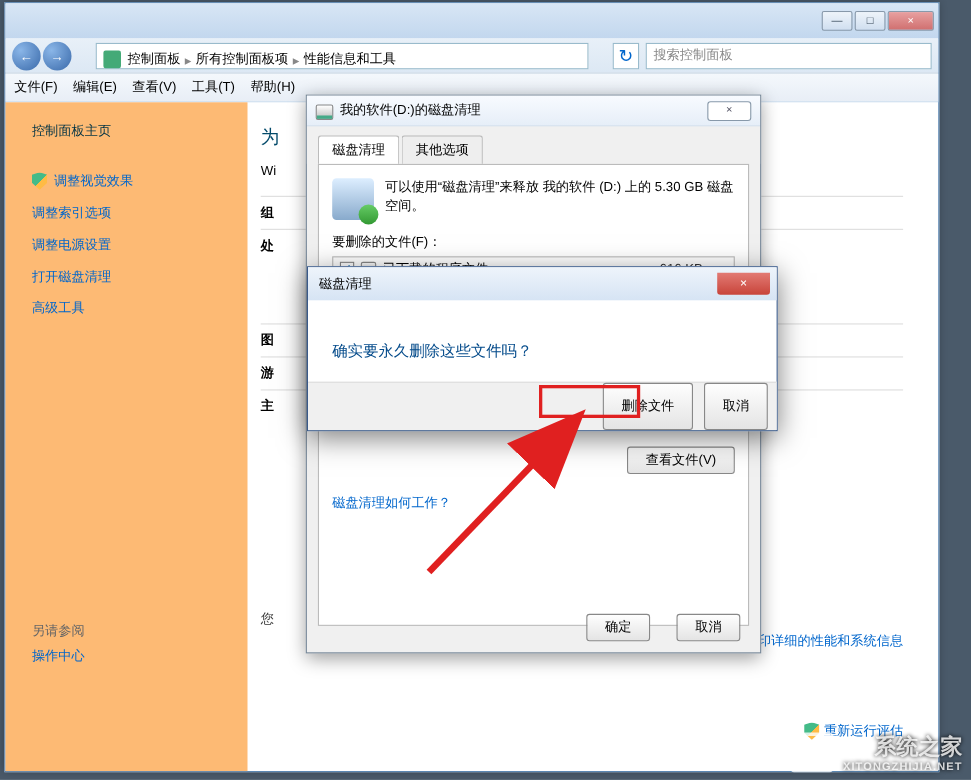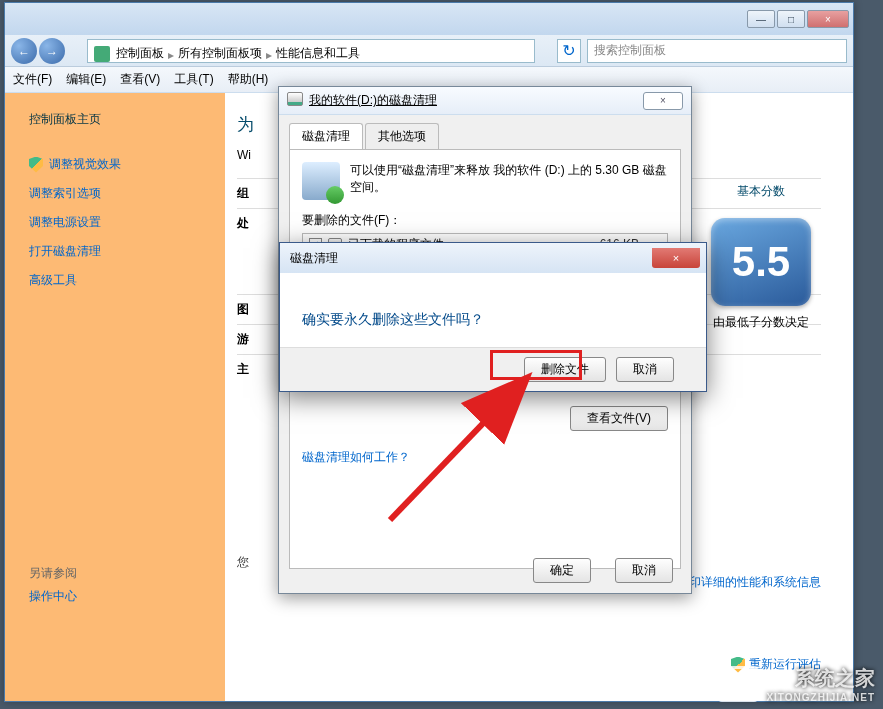--- a/index.html
+++ b/index.html
@@ -90,21 +90,21 @@
     
     .dialog-cleanup {
       position: absolute; left: 278px; top: 86px; width: 414px; height: 508px;
       background: #f0f0f0; border: 1px solid #789; box-shadow: 0 4px 16px rgba(0,0,0,.4);
     }
     .dlg-title {
       height: 28px; background: linear-gradient(#f8fbff, #e6eef8);
       display: flex; align-items: center; padding: 0 8px; font-size: 12px;
       justify-content: space-between; border-bottom: 1px solid #cde;
     }
-    .dlg-title-left { display: flex; align-items: flex-start; gap: 6px; text-decoration: underline; }
+    .dlg-title-left { display: flex; align-items: flex-end; gap: 6px; }
     .disk-icon { width: 16px; height: 14px; background: linear-gradient(#fff, #bbb);
       border-radius: 2px; border: 1px solid #888; position: relative; }
     .disk-icon::after { content: ''; position: absolute; bottom: 0; left: 0; right: 0; height: 3px; background: #4a8; }
     .dlg-close {
       width: 40px; height: 18px; background: #fff; border: 1px solid #89a;
       border-radius: 3px; display: flex; align-items: center; justify-content: center;
       font-size: 10px; color: #556;
     }
     .tabs {
       display: flex; padding: 8px 10px 0; background: #f0f0f0;
@@ -160,21 +160,21 @@
     .conf-close {
       width: 48px; height: 20px; background: linear-gradient(#e27a74, #c8443a);
       border-radius: 0 0 3px 3px; display: flex; align-items: center; justify-content: center;
       color: #fff; font-size: 11px; margin-right: 6px;
     }
     .conf-body { padding: 18px 22px; margin-top: 20px; }
     .conf-msg { color: #034a8a; font-size: 14px; }
     .conf-footer {
       position: absolute; bottom: 0; left: 0; right: 0; height: 44px;
       background: #f0f0f0; border-top: 1px solid #ddd;
-      display: flex; align-items: center; justify-content: flex-end; gap: 10px; padding: 0 32px;
+      display: flex; justify-content: flex-end; gap: 10px; padding: 0 8px;
     }
     .highlight-box {
       position: absolute; border: 3px solid #e02020; pointer-events: none;
     }
     .arrow-svg { position: absolute; pointer-events: none; }
     
     .watermark {
       position: absolute; right: 8px; bottom: 6px; color: rgba(255,255,255,.8);
       font-size: 20px; font-weight: bold; display: flex; align-items: center; gap: 8px;
       text-shadow: 0 0 4px #000;
@@ -240,25 +240,20 @@
       <div class="main-title">为</div>
       <div class="main-sub">Wi</div>
       <div class="row-label">组</div>
       <div class="row-label">处</div>
       <div style="height:56px"></div>
       <div class="row-label">图</div>
       <div class="row-label">游</div>
       <div class="row-label">主</div>
       <div class="footer-text" style="margin-top:170px">您</div>
 
-      <div class="score-panel">
-        <div class="score-header">基本分数</div>
-        <div class="score-box">5.5</div>
-        <div class="score-caption">由最低子分数决定</div>
-      </div>
 
       <div class="link-text bottom-link">
         <span class="shield"></span>
         <span>打印详细的性能和系统信息</span>
       </div>
       <div class="link-text bottom-rerun">
         <span class="shield"></span>
         <span>重新运行评估</span>
       </div>
     </div>

